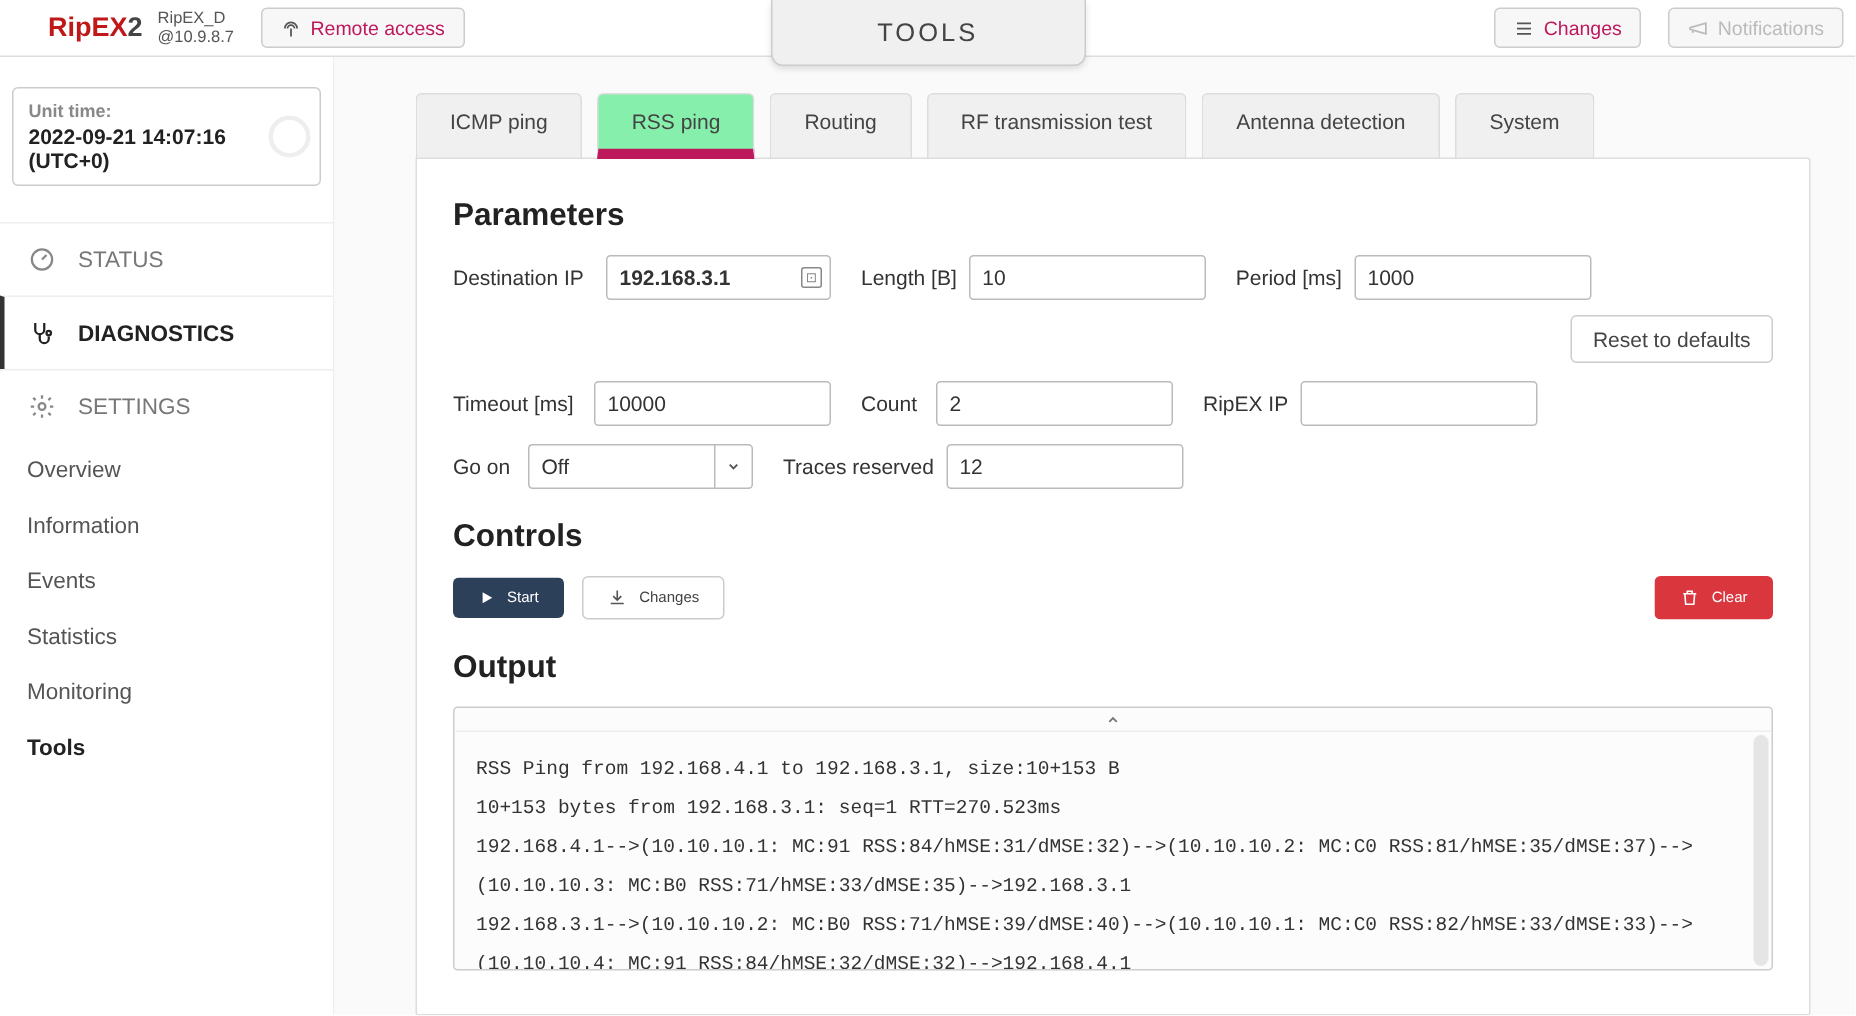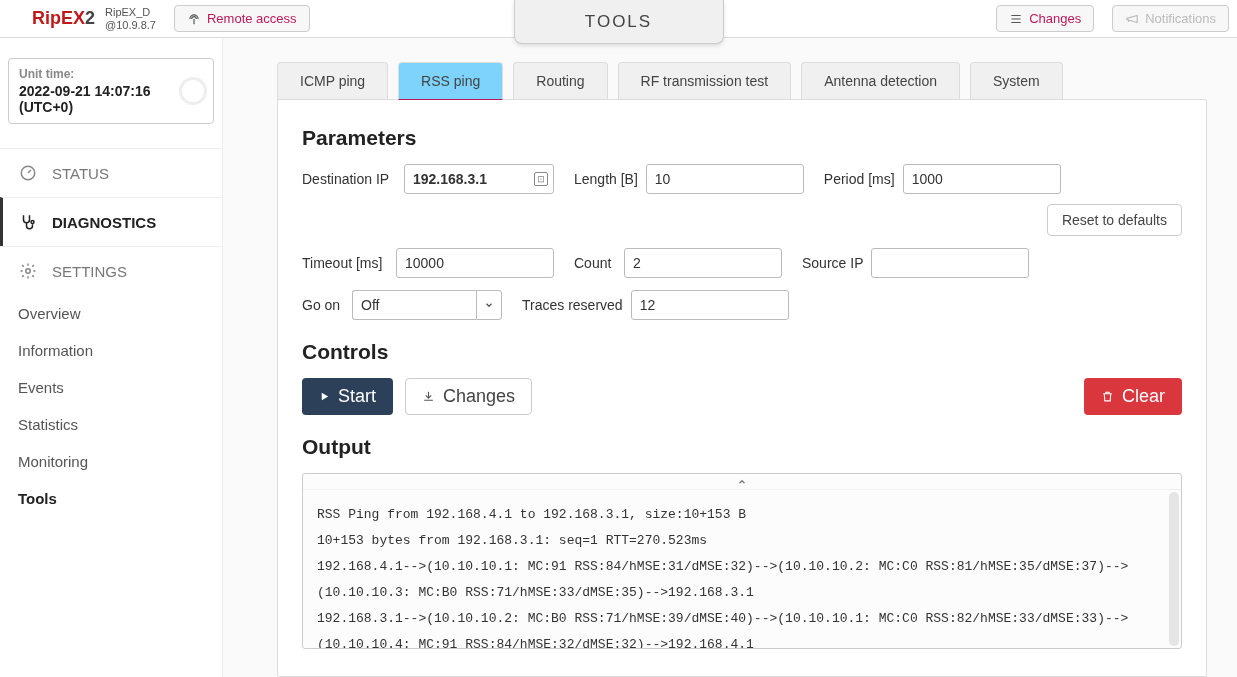--- a/index.html
+++ b/index.html
@@ -30,21 +30,21 @@
 .nav-item.active { color: #222; font-weight: 700; border-left: 3px solid #333; background: #fff; padding-left: 15px; }
 .nav-item .nav-icon { width: 20px; height: 20px; display: inline-flex; align-items: center; justify-content: center; flex: none; }
 .nav-sub { padding: 10px 0 10px 18px; color: #555; font-size: 15px; cursor: pointer; }
 .nav-sub.active { font-weight: 700; color: #222; }
 
 .content { flex: 1; background: #fafafa; padding: 0 30px 0 54px; overflow: hidden; display: flex; flex-direction: column; }
 
 
 .tabs { display: flex; gap: 10px; margin-top: 24px; }
 .tab { background: #f0f0f0; border: 1px solid #ddd; border-radius: 4px 4px 0 0; padding: 10px 22px; font-size: 14px; color: #444; cursor: pointer; border-bottom: none; }
-.tab.active { background: #7dd3fc; border-bottom: 1px solid #be185d; position: relative; z-index: 2;}
+.tab.active { background: #86efac; border-bottom: 7px solid #be185d; position: relative; z-index: 2;}
 
 .panel { background: #fff; border: 1px solid #ddd; border-radius: 0 2px 2px 2px; padding: 22px 24px; margin-top: -1px; flex: 1; overflow: auto; }
 
 h2.sec { font-size: 21px; font-weight: 700; margin: 4px 0 14px; color: #222; }
 
 
 .prow { display: flex; align-items: center; gap: 10px; margin-bottom: 12px; flex-wrap: wrap; }
 .pgroup { display: flex; align-items: center; gap: 8px; }
 .plabel { font-size: 14px; color: #333; white-space: nowrap; }
 .pinput { border: 1px solid #bbb; border-radius: 3px; height: 30px; padding: 0 8px; font-size: 14px; color: #333; background: #fff; }
@@ -52,21 +52,21 @@
 .ip-wrap { position: relative; }
 .ip-caret { position: absolute; right: 6px; top: 50%; transform: translateY(-50%); width: 14px; height: 14px; border: 1px solid #888; border-radius: 2px; font-size: 9px; display: flex; align-items: center; justify-content: center; color: #888; }
 .select { display: flex; }
 .select .pinput { border-right: none; border-radius: 3px 0 0 3px; }
 .select .caret { width: 26px; height: 30px; border: 1px solid #bbb; border-radius: 0 3px 3px 0; display: flex; align-items: center; justify-content: center; cursor: pointer; background: #fff; }
 
 .reset-btn { margin-left: auto; border: 1px solid #ccc; background: #fff; border-radius: 4px; padding: 7px 14px; font-size: 14px; color: #444; cursor: pointer; }
 
 
 .controls-row { display: flex; gap: 12px; align-items: center; margin-bottom: 10px; }
-.btn { border-radius: 4px; padding: 7px 16px; font-size: 18px; display: inline-flex; align-items: center; gap: 8px; cursor: pointer; border: 1px solid transparent; }
+.btn { border-radius: 4px; padding: 7px 16px; font-size: 10px; display: inline-flex; align-items: center; gap: 8px; cursor: pointer; border: 1px solid transparent; }
 .btn.primary { background: #2d4059; color: #fff; }
 .btn.outline { background: #fff; border: 1px solid #ccc; color: #444; }
 .btn.danger { background: #d9363e; color: #fff; margin-left: auto; }
 
 
 .output-box { border: 1px solid #ccc; border-radius: 3px; background: #fcfcfc; margin-top: 10px; position: relative; }
 .out-collapse { height: 16px; display: flex; justify-content: center; align-items: center; color: #888; font-size: 12px; border-bottom: 1px solid #eee; cursor: pointer; }
 .out-body { font-family: "Courier New", monospace; font-size: 13px; padding: 12px 14px; line-height: 2; color: #333; white-space: pre-wrap; height: 158px; overflow: auto; }
 .out-scroll { position: absolute; right: 2px; top: 18px; bottom: 2px; width: 10px; background: #e5e5e5; border-radius: 5px; }
 
@@ -187,21 +187,21 @@
       <div class="prow">
         <div class="pgroup">
           <span class="plabel" style="width:86px;">Timeout [ms]</span>
           <input class="pinput" style="width: 158px;" value="10000">
         </div>
         <div class="pgroup" style="margin-left:10px;">
           <span class="plabel" style="width:42px;">Count</span>
           <input class="pinput" style="width: 158px;" value="2">
         </div>
         <div class="pgroup" style="margin-left:10px;">
-          <span class="plabel">Source IP</span>
+          <span class="plabel">RipEX IP</span>
           <input class="pinput" style="width: 158px;" value="">
         </div>
       </div>
 
       <div class="prow">
         <div class="pgroup">
           <span class="plabel" style="width:42px;">Go on</span>
           <div class="select">
             <input class="pinput" style="width: 124px;" readonly="" value="Off">
             <div class="caret">

